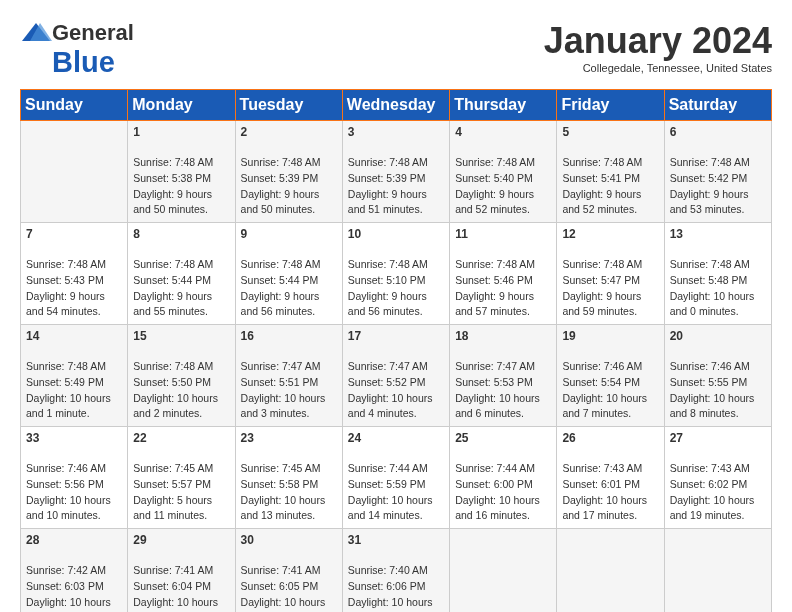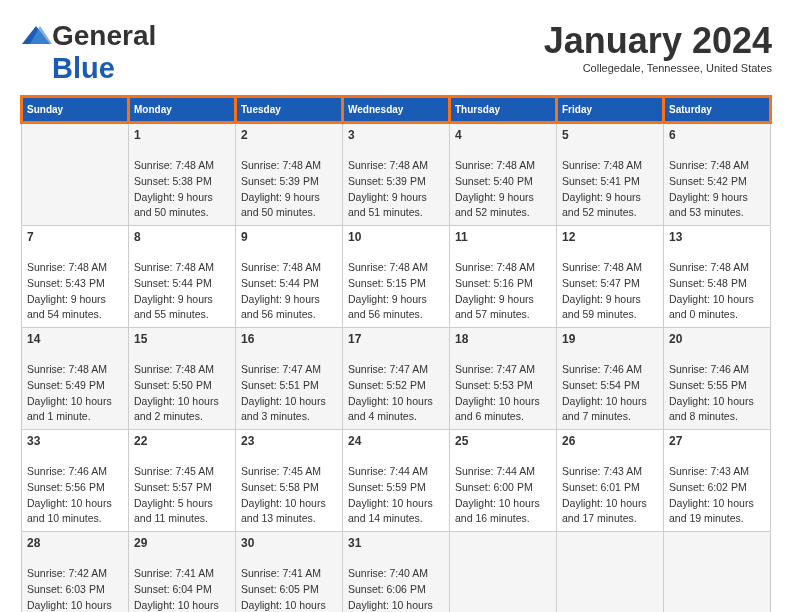--- a/index.html
+++ b/index.html
@@ -38,25 +38,25 @@
       color: #333;
     }
     table {
       width: 100%;
       border-collapse: collapse;
       table-layout: fixed;
     }
     thead tr th {
       background-color: #1a5bb5;
       color: #fff;
-      font-size: 10px;
+      font-size: 16px;
       font-weight: bold;
       padding: 6px 4px;
       text-align: left;
-      border: 3px solid #f97316;
+      border: 1px solid #f97316;
     }
     tbody tr td {
       border: 1px solid #ccc;
       vertical-align: top;
       padding: 4px 5px;
       font-size: 10.5px;
       color: #333;
       height: 90px;
     }
     tbody tr:nth-child(odd) td {
@@ -79,21 +79,21 @@
 </head>
 <body>
 
 <div class="header">
   <div class="logo">
     <div class="logo-row">
       <svg width="32" height="24" viewBox="0 0 32 24">
         <polygon points="16,2 30,20 2,20" fill="#1a5bb5"></polygon>
         <polygon points="20,2 32,20 10,20" fill="#4a90d9" opacity="0.7"></polygon>
       </svg>
-      <span style="font-size:28px;font-weight:bold;color:#333;">General</span>
+      <span style="font-size:22px;font-weight:bold;color:#333;">General</span>
     </div>
     <span style="font-size:29px;font-weight:bold;color:#1a5bb5;margin-left:32px;">Blue</span>
   </div>
   <div class="title-block">
     <div class="month-title">January 2024</div>
     <div class="location">Collegedale, Tennessee, United States</div>
   </div>
 </div>
 
 <table>
@@ -144,25 +144,25 @@
         <td>
           <span class="day-num">8</span>
           <div class="day-info"><span>Sunrise: 7:48 AM</span><br><span>Sunset: 5:44 PM</span><br><span>Daylight: 9 hours and 55 minutes.</span></div>
         </td>
         <td>
           <span class="day-num">9</span>
           <div class="day-info"><span>Sunrise: 7:48 AM</span><br><span>Sunset: 5:44 PM</span><br><span>Daylight: 9 hours and 56 minutes.</span></div>
         </td>
         <td>
           <span class="day-num">10</span>
-          <div class="day-info"><span>Sunrise: 7:48 AM</span><br><span>Sunset: 5:15 PM</span><br><span>Daylight: 9 hours and 56 minutes.</span></div>
+          <div class="day-info"><span>Sunrise: 7:48 AM</span><br><span>Sunset: 5:10 PM</span><br><span>Daylight: 9 hours and 56 minutes.</span></div>
         </td>
         <td>
           <span class="day-num">11</span>
-          <div class="day-info"><span>Sunrise: 7:48 AM</span><br><span>Sunset: 5:16 PM</span><br><span>Daylight: 9 hours and 57 minutes.</span></div>
+          <div class="day-info"><span>Sunrise: 7:48 AM</span><br><span>Sunset: 5:46 PM</span><br><span>Daylight: 9 hours and 57 minutes.</span></div>
         </td>
         <td>
           <span class="day-num">12</span>
           <div class="day-info"><span>Sunrise: 7:48 AM</span><br><span>Sunset: 5:47 PM</span><br><span>Daylight: 9 hours and 59 minutes.</span></div>
         </td>
         <td>
           <span class="day-num">13</span>
           <div class="day-info"><span>Sunrise: 7:48 AM</span><br><span>Sunset: 5:48 PM</span><br><span>Daylight: 10 hours and 0 minutes.</span></div>
         </td>
       </tr>

